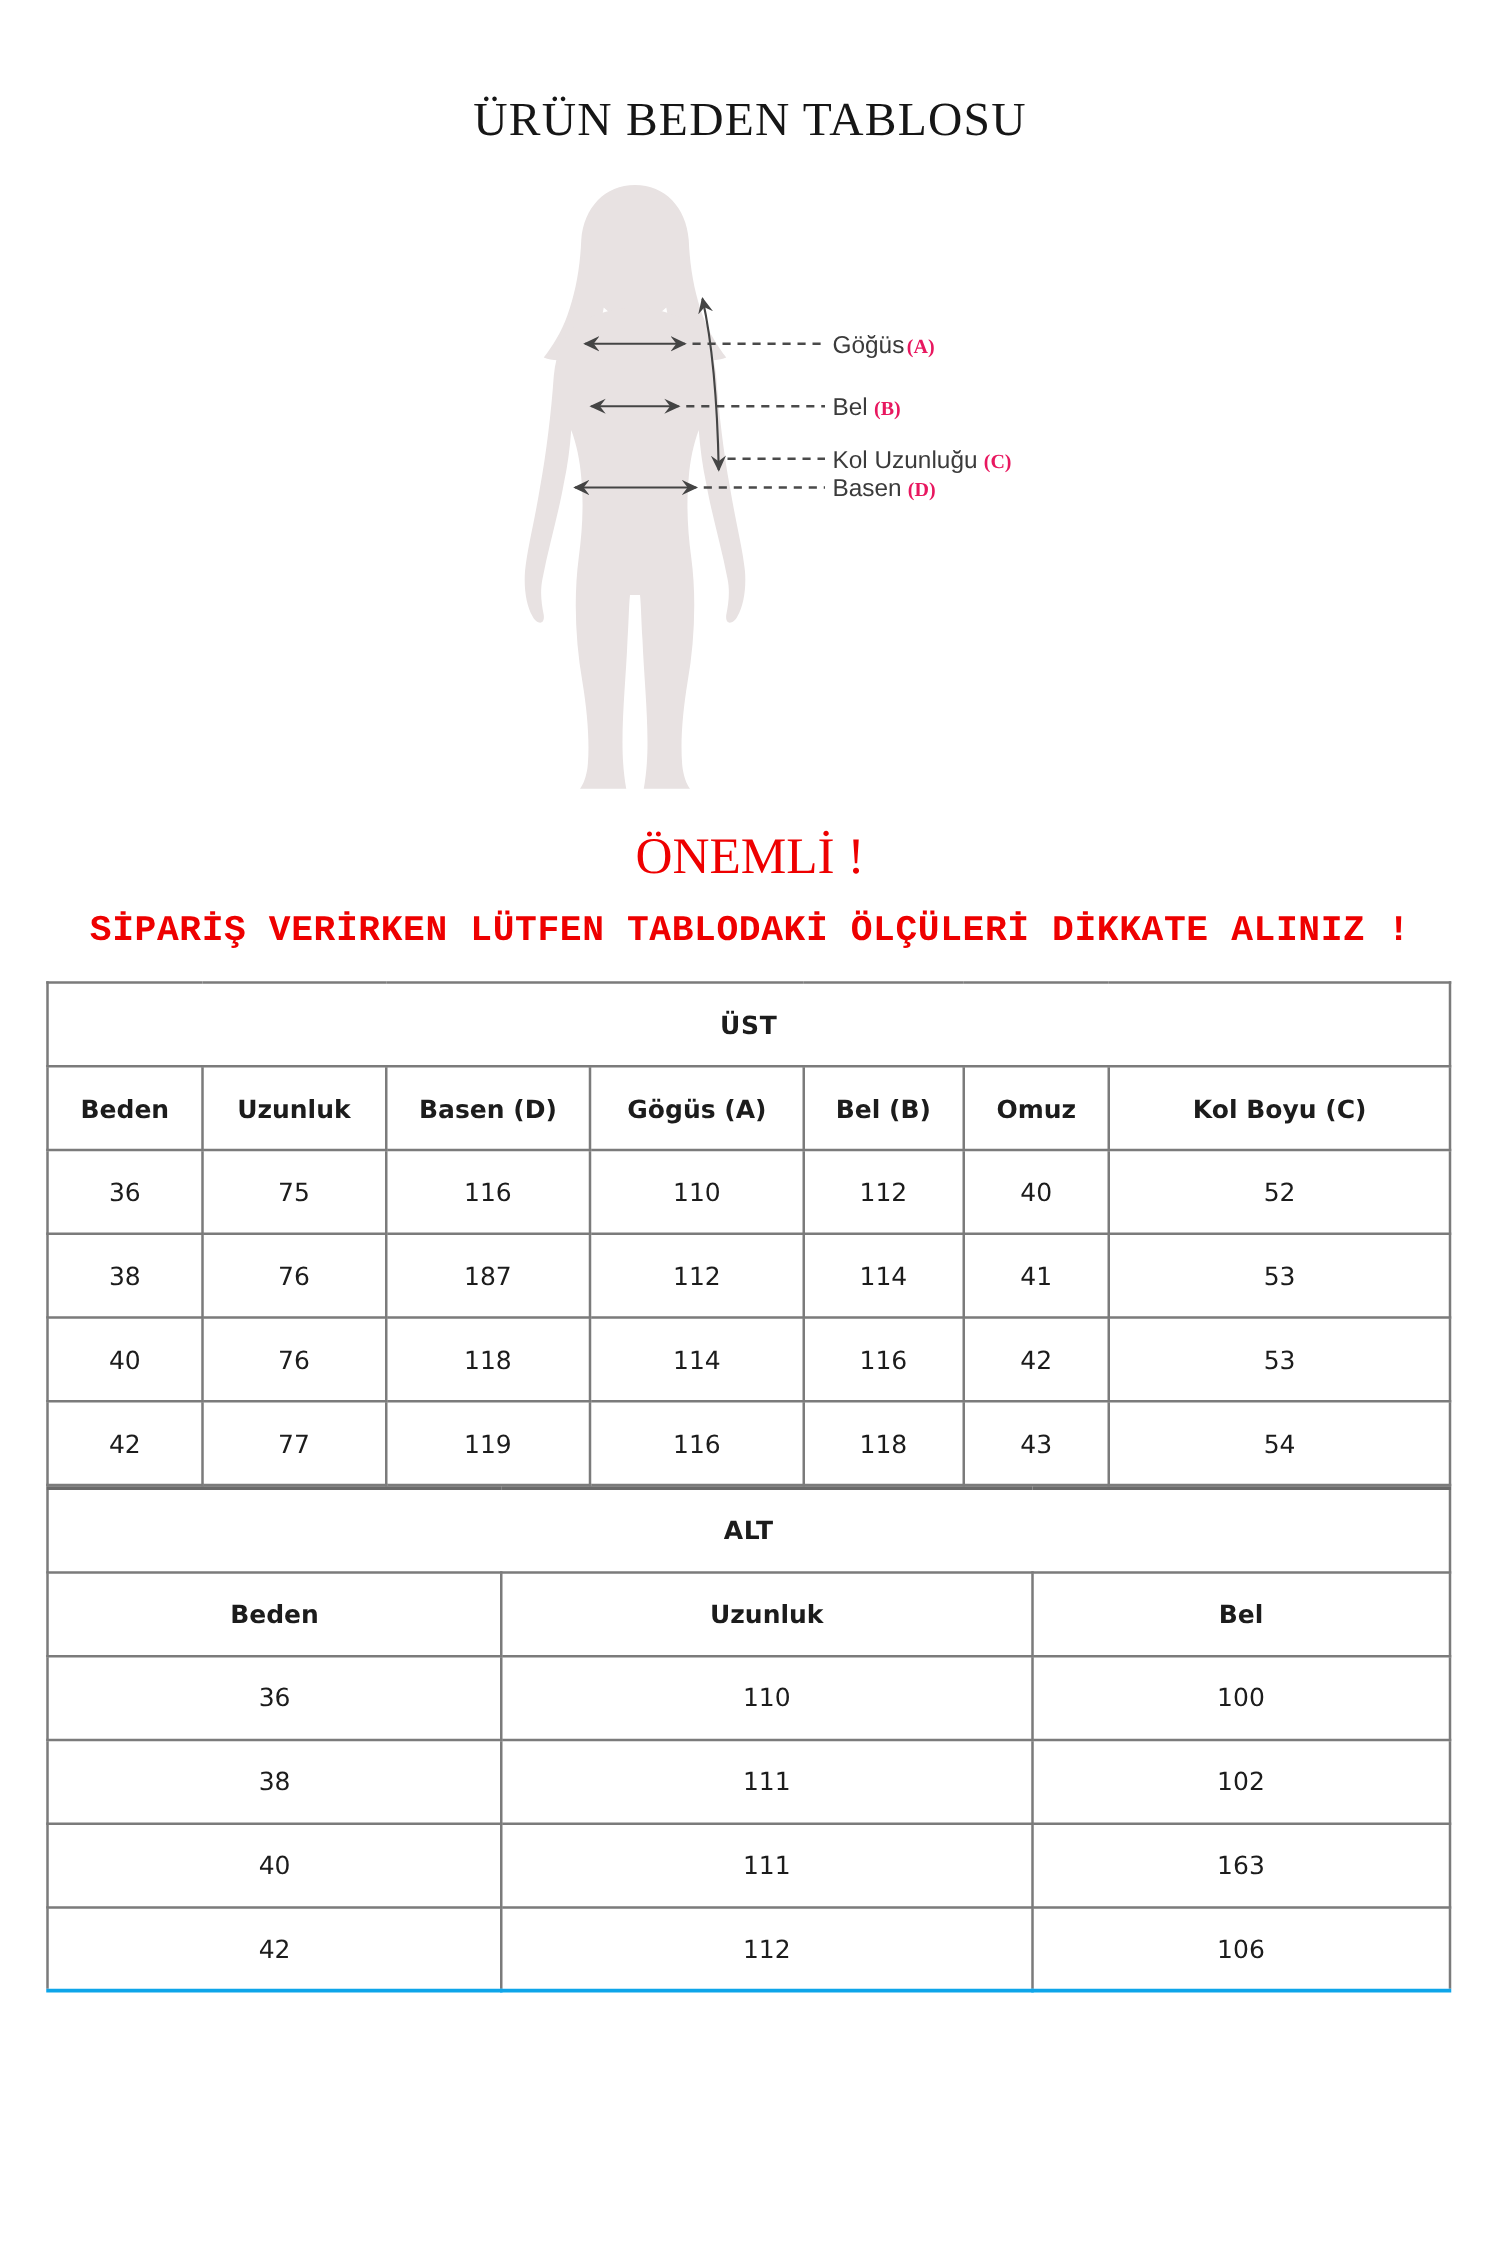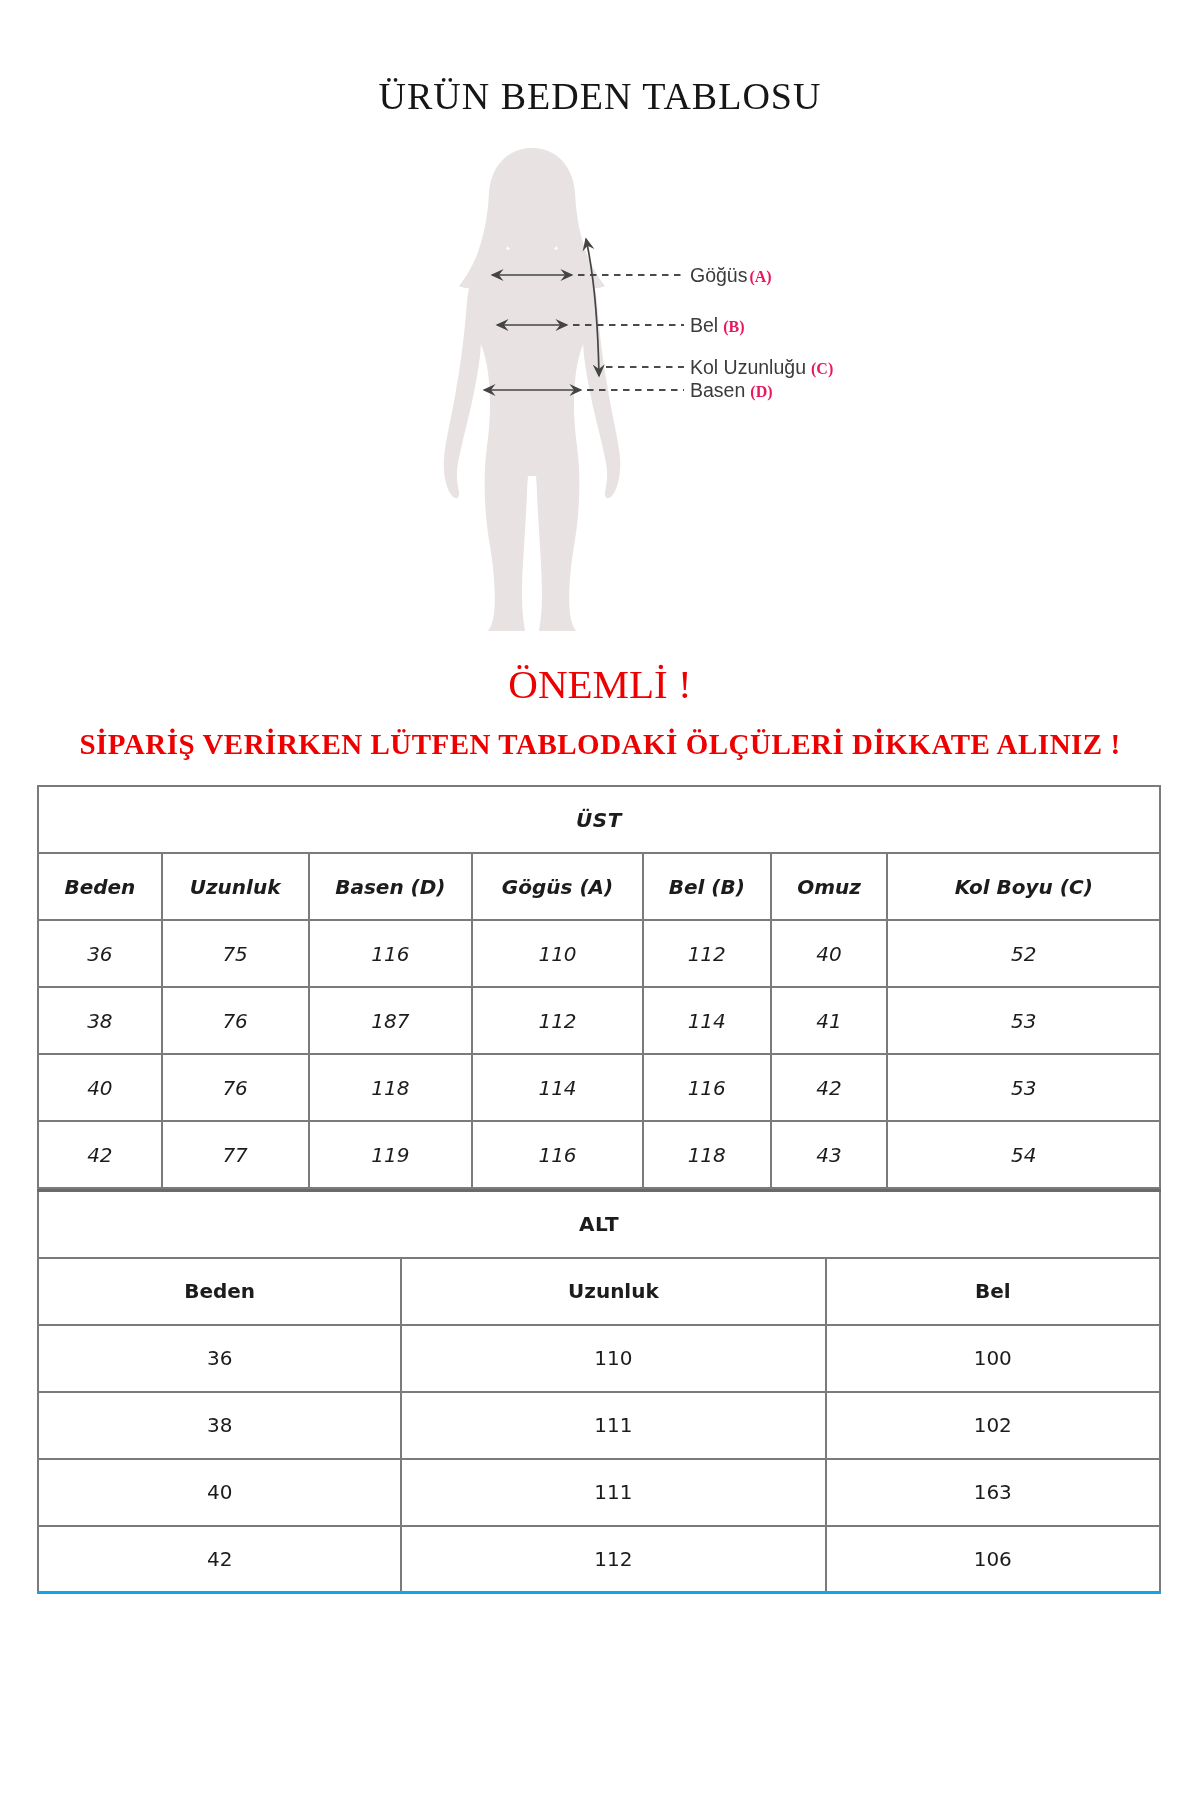--- a/index.html
+++ b/index.html
@@ -5,45 +5,45 @@
   html,body{margin:0;padding:0;background:#ffffff;}
   .page{
     position:relative;width:1200px;height:1800px;background:#ffffff;
     font-family:"Liberation Sans",sans-serif;overflow:hidden;
   }
   .page-title{
     position:absolute;top:74px;left:0;width:1200px;text-align:center;
     font-family:"Liberation Serif",serif;font-size:38px;font-weight:400;
     color:#161616;letter-spacing:1px;
   }
-  .figure-wrap{position:absolute;left:292px;top:140px;width:560px;height:505px;}
+  .figure-wrap{position:absolute;left:268px;top:140px;width:560px;height:505px;}
   .notice-heading{
     position:absolute;top:660px;left:0;width:1200px;text-align:center;
     font-family:"Liberation Serif",serif;font-weight:400;font-size:41px;
   }
   .notice-message{
     position:absolute;top:728px;left:0;width:1200px;text-align:center;
-    font-family:Liberation Serif, serif;font-weight:700;font-size:29px;
+    font-family:Liberation Mono, monospace;font-weight:700;font-size:29px;
     letter-spacing:0.5px;
   }
   .tables{position:absolute;left:37px;top:785px;width:1124px;}
   table.size{
     width:1124px;border-collapse:collapse;table-layout:fixed;
     font-family:"DejaVu Sans",sans-serif;color:#1c1c1c;
   }
   table.size td{
     border:2px solid #7b7b7b;text-align:center;vertical-align:middle;
     height:63px;padding:0;font-size:20px;
   }
   table.size tr{height:67px;}
   td.section-title{font-weight:700;font-size:22px;letter-spacing:0.5px;}
   td.col-head{font-weight:700;font-size:21px;}
   table.size.ust{border-bottom:2px solid #6a6a6a;}
   table.size.alt{border-top:3px solid #6a6a6a;border-bottom:3px solid #0ea5e9;}
-  table.size.ust td{border-color:#7b7b7b;font-style:italic;}
+  table.size.ust td{border-color:#7b7b7b;}
   .fig-label{font-size:19.5px;fill:#3b3b3b;font-family:"Liberation Sans",sans-serif;}
   .fig-letter{font-size:16px;font-weight:700;font-family:"Liberation Serif",serif;}
 </style>
 </head>
 <body>
 
 <div class="page">
 
   <div class="page-title">ÜRÜN BEDEN TABLOSU</div>
 

